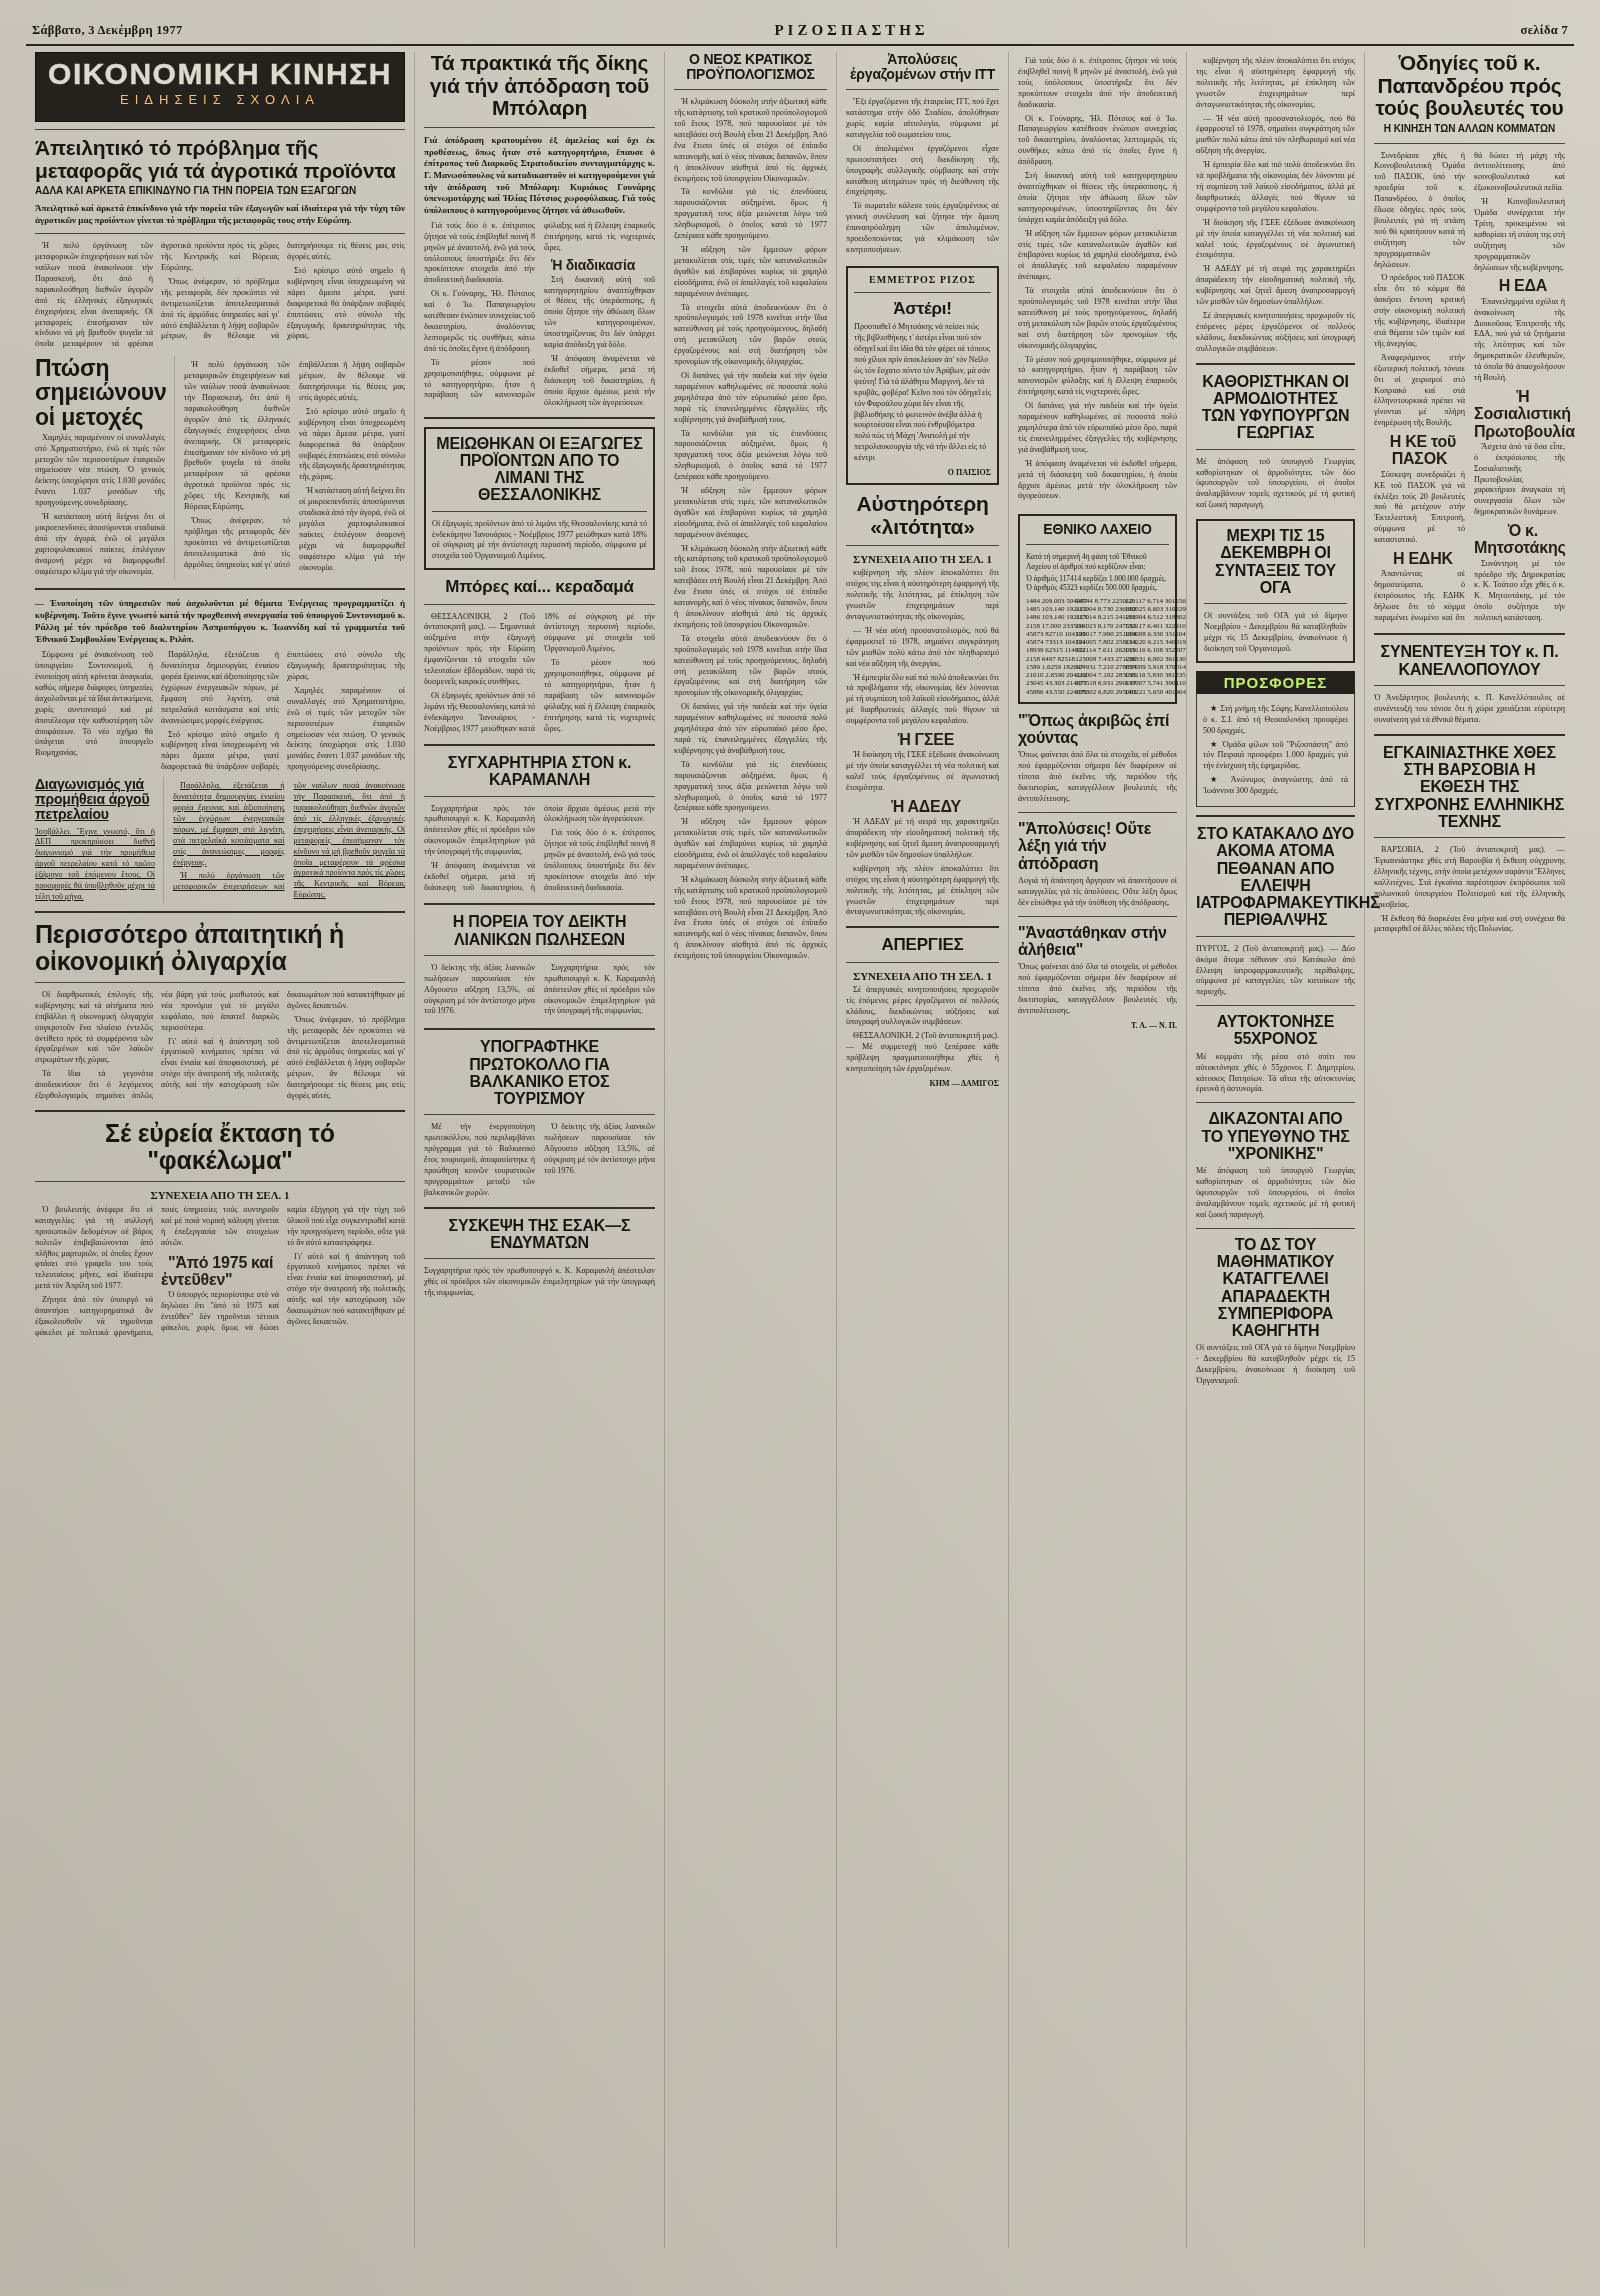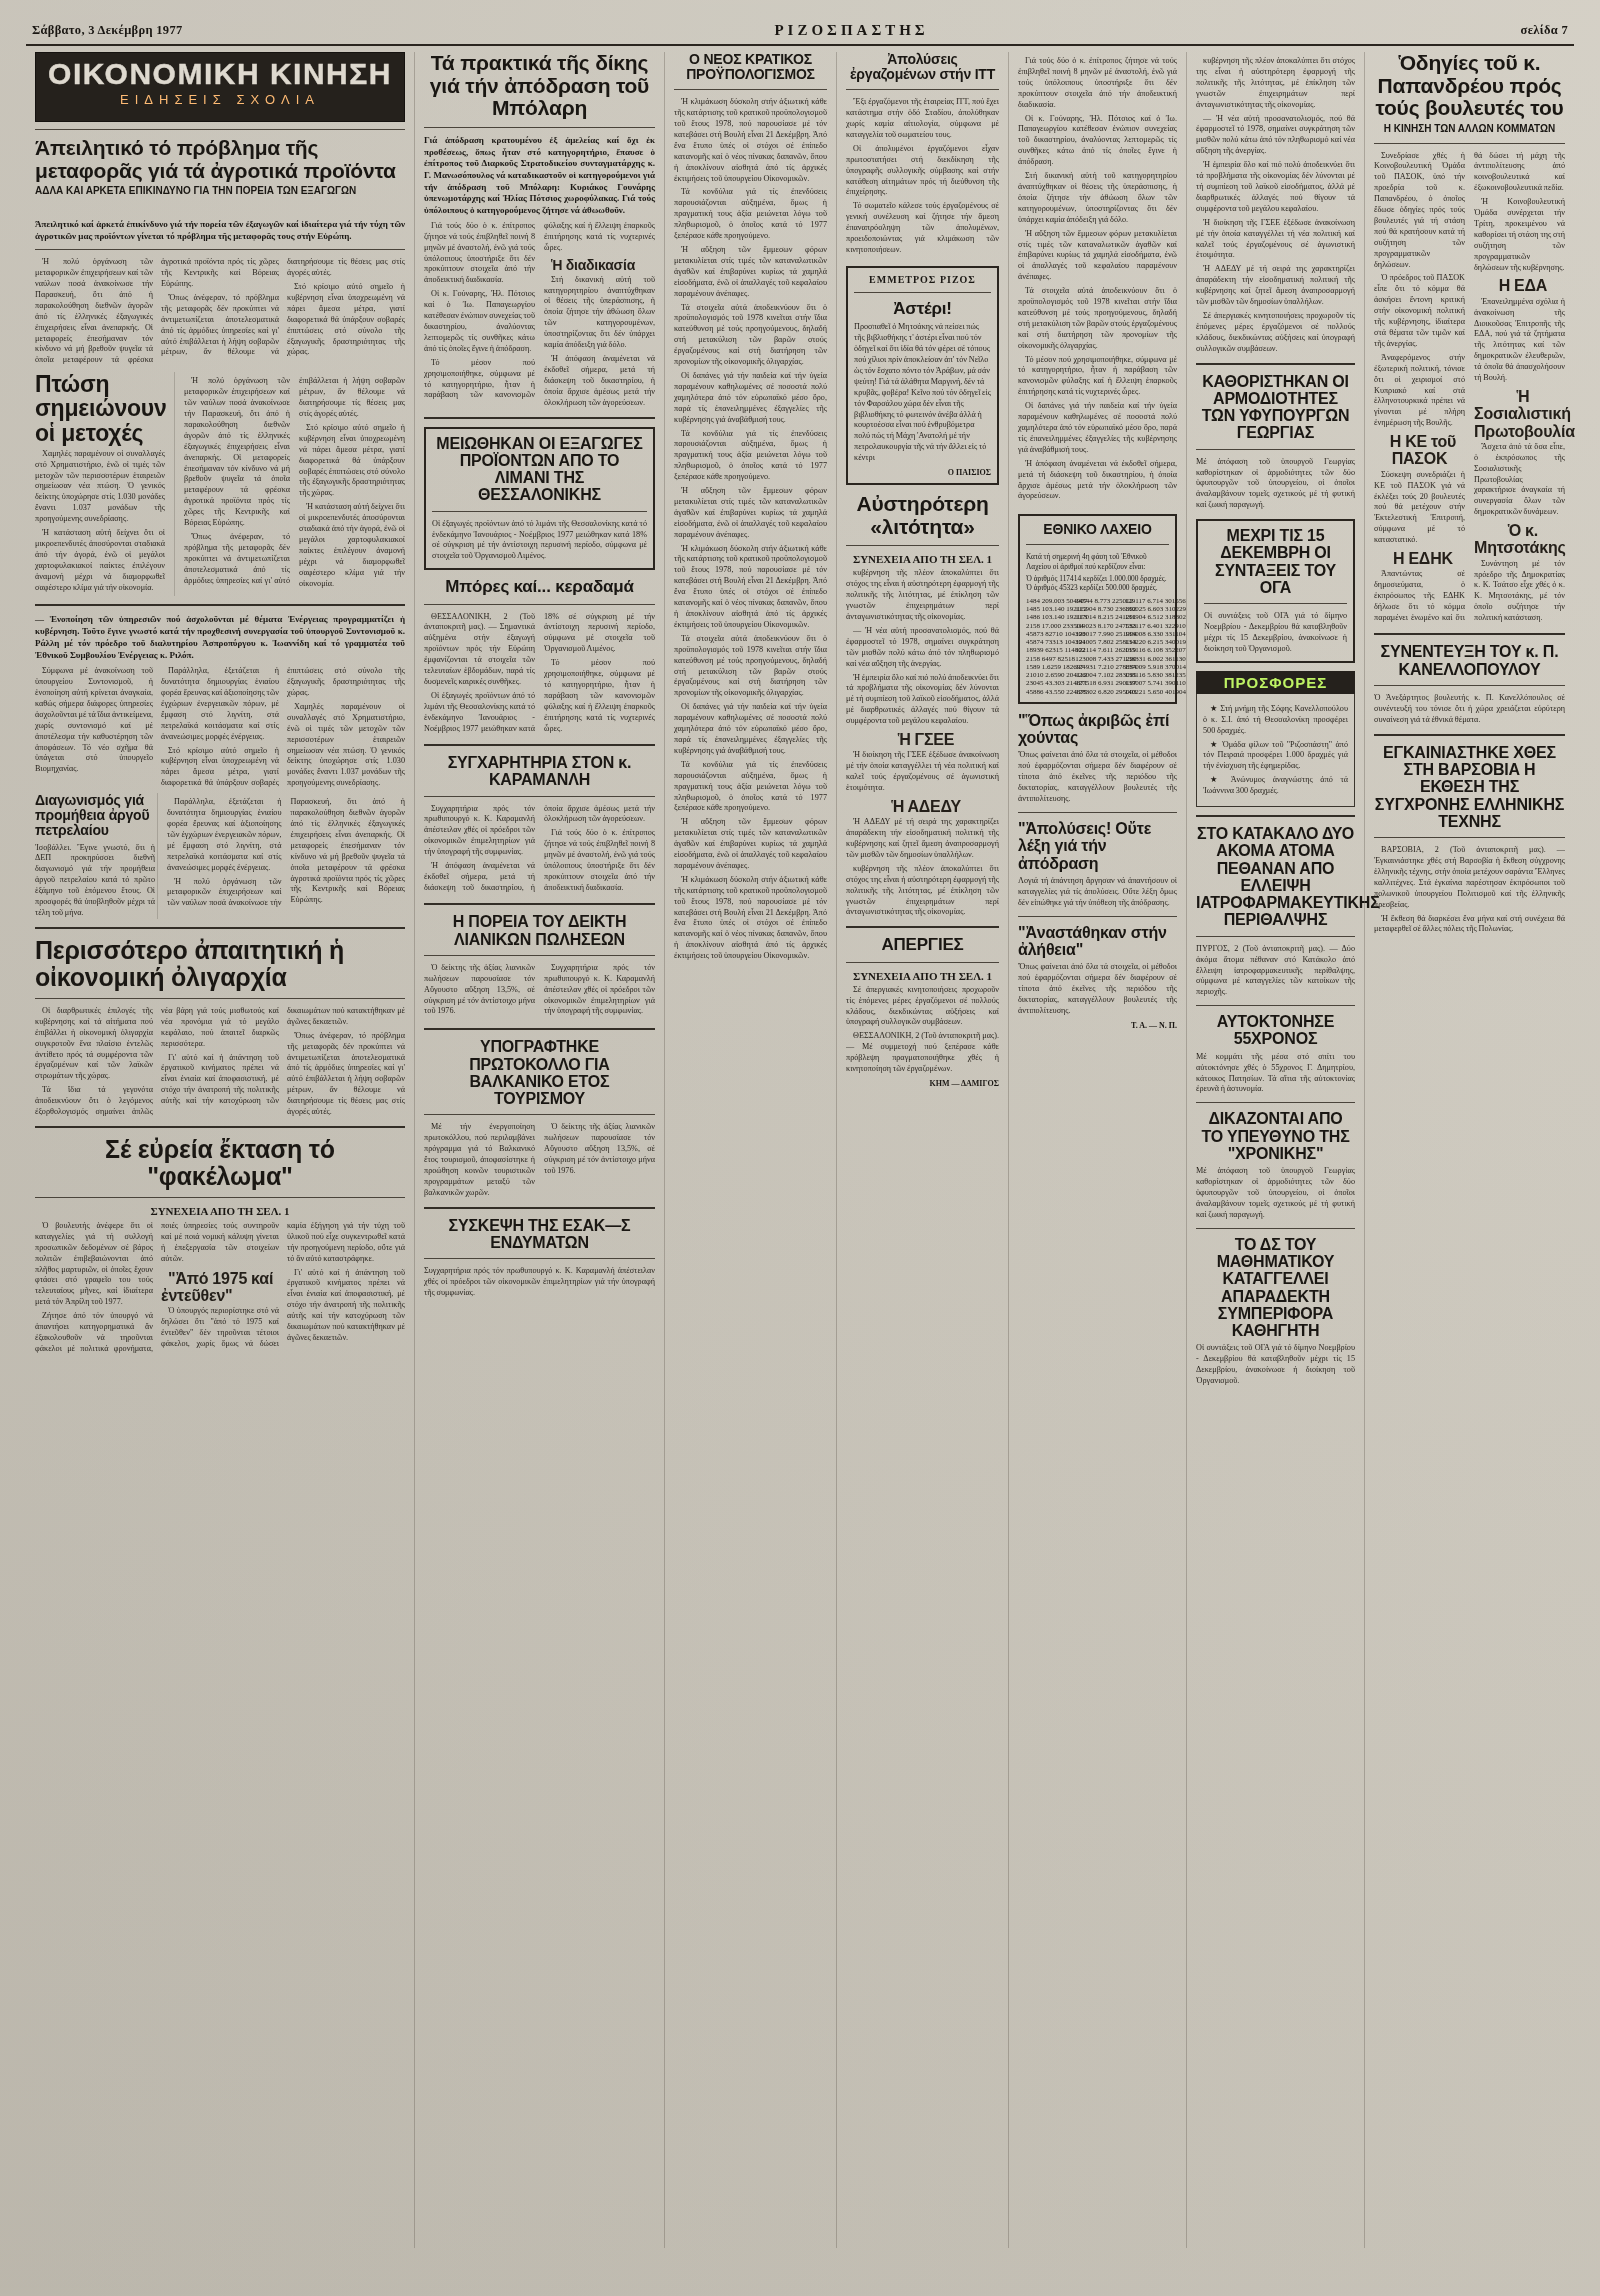--- a/index.html
+++ b/index.html
@@ -121,21 +121,21 @@
     <div class="col c1">
 
       <div class="banner">
         <div class="t1">ΟΙΚΟΝΟΜΙΚΗ ΚΙΝΗΣΗ</div>
         <div class="t2">ΕΙΔΗΣΕΙΣ ΣΧΟΛΙΑ</div>
       </div>
       <div class="hr"></div>
 
       <h1 class="hl lg left">Άπειλητικό τό πρόβλημα τῆς μεταφορᾶς γιά τά ἀγροτικά προϊόντα</h1>
       <div class="sub" style="text-align:left">ΑΔΛΑ ΚΑΙ ΑΡΚΕΤΑ ΕΠΙΚΙΝΔΥΝΟ ΓΙΑ ΤΗΝ ΠΟΡΕΙΑ ΤΩΝ ΕΞΑΓΩΓΩΝ</div>
-      <div class="lead" style="margin-top:21px">Άπειλητικό καί ἀρκετά ἐπικίνδυνο γιά τήν πορεία τῶν ἐξαγωγῶν καί ἰδιαίτερα γιά τήν τύχη τῶν ἀγροτικῶν μας προϊόντων γίνεται τό πρόβλημα τῆς μεταφορᾶς τους στήν Εὐρώπη.</div>
+      <div class="lead" style="margin-top:5px">Άπειλητικό καί ἀρκετά ἐπικίνδυνο γιά τήν πορεία τῶν ἐξαγωγῶν καί ἰδιαίτερα γιά τήν τύχη τῶν ἀγροτικῶν μας προϊόντων γίνεται τό πρόβλημα τῆς μεταφορᾶς τους στήν Εὐρώπη.</div>
       <div class="hr"></div>
 
       <div class="body three">
         <p>Ἡ πολύ ὀργάνωση τῶν μεταφορικῶν ἐπιχειρήσεων καί τῶν ναύλων ποσά ἀνακοίνωσε τήν Παρασκευή, ὅτι ἀπό ἡ παρακολούθηση διεθνῶν ἀγορῶν ἀπό τίς ἑλληνικές ἐξαγωγικές ἐπιχειρήσεις εἶναι ἀνεπαρκής. Οἱ μεταφορείς ἐπεσήμαναν τόν κίνδυνο νά μή βρεθοῦν ψυγεῖα τά ὁποῖα μεταφέρουν τά φρέσκα ἀγροτικά προϊόντα πρός τίς χῶρες τῆς Κεντρικῆς καί Βόρειας Εὐρώπης.</p>
         <p>Ὅπως ἀνέφεραν, τό πρόβλημα τῆς μεταφορᾶς δέν προκύπτει νά ἀντιμετωπίζεται ἀποτελεσματικά ἀπό τίς ἁρμόδιες ὑπηρεσίες καί γι' αὐτό ἐπιβάλλεται ἡ λήψη σοβαρῶν μέτρων, ἄν θέλουμε νά διατηρήσουμε τίς θέσεις μας στίς ἀγορές αὐτές.</p>
         <p>Στό κρίσιμο αὐτό σημεῖο ἡ κυβέρνηση εἶναι ὑποχρεωμένη νά πάρει ἄμεσα μέτρα, γιατί διαφορετικά θά ὑπάρξουν σοβαρές ἐπιπτώσεις στό σύνολο τῆς ἐξαγωγικῆς δραστηριότητας τῆς χώρας.</p>
       </div>
 
       <div style="display:flex; gap:9px; margin-top:6px;">
         <div style="width:130px;">
@@ -157,21 +157,21 @@
 
       <div class="hr hv"></div>
       <div class="lead" style="margin-top:5px">— Ἑνοποίηση τῶν ὑπηρεσιῶν πού ἀσχολοῦνται μέ θέματα Ἐνέργειας προγραμματίζει ἡ κυβέρνηση. Τοῦτο ἔγινε γνωστό κατά τήν προχθεσινή συνεργασία τοῦ ὑπουργοῦ Συντονισμοῦ κ. Ράλλη μέ τόν πρόεδρο τοῦ διαλυτηρίου Ἀσπροπύργου κ. Ἰωαννίδη καί τό γραμματέα τοῦ Ἐθνικοῦ Συμβουλίου Ἐνέργειας κ. Ριλόπ.</div>
       <div class="body three" style="margin-top:5px">
         <p>Σύμφωνα μέ ἀνακοίνωση τοῦ ὑπουργείου Συντονισμοῦ, ἡ ἑνοποίηση αὐτή κρίνεται ἀναγκαία, καθώς σήμερα διάφορες ὑπηρεσίες ἀσχολοῦνται μέ τά ἴδια ἀντικείμενα, χωρίς συντονισμό καί μέ ἀποτέλεσμα τήν καθυστέρηση τῶν ἀποφάσεων. Τό νέο σχῆμα θά ὑπάγεται στό ὑπουργεῖο Βιομηχανίας.</p>
         <p>Παράλληλα, ἐξετάζεται ἡ δυνατότητα δημιουργίας ἑνιαίου φορέα ἔρευνας καί ἀξιοποίησης τῶν ἐγχώριων ἐνεργειακῶν πόρων, μέ ἔμφαση στό λιγνίτη, στά πετρελαϊκά κοιτάσματα καί στίς ἀνανεώσιμες μορφές ἐνέργειας.</p>
         <p>Στό κρίσιμο αὐτό σημεῖο ἡ κυβέρνηση εἶναι ὑποχρεωμένη νά πάρει ἄμεσα μέτρα, γιατί διαφορετικά θά ὑπάρξουν σοβαρές ἐπιπτώσεις στό σύνολο τῆς ἐξαγωγικῆς δραστηριότητας τῆς χώρας.</p>
         <p>Χαμηλές παραμένουν οἱ συναλλαγές στό Χρηματιστήριο, ἐνῶ οἱ τιμές τῶν μετοχῶν τῶν περισσοτέρων ἑταιρειῶν σημείωσαν νέα πτώση. Ὁ γενικός δείκτης ὑποχώρησε στίς 1.030 μονάδες ἔναντι 1.037 μονάδων τῆς προηγούμενης συνεδρίασης.</p>
       </div>
 
-      <div style="display:flex;gap:2px;margin-top:4px;">
+      <div style="display:flex;gap:8px;margin-top:4px;text-decoration:underline;">
         <div style="width:120px">
           <div class="hl sm left">Διαγωνισμός γιά προμήθεια ἀργοῦ πετρελαίου</div>
           <div class="body">Ἰσοβάλλει. Ἔγινε γνωστό, ὅτι ἡ ΔΕΠ προκηρύσσει διεθνῆ διαγωνισμό γιά τήν προμήθεια ἀργοῦ πετρελαίου κατά τό πρῶτο ἑξάμηνο τοῦ ἑπόμενου ἔτους. Οἱ προσφορές θά ὑποβληθοῦν μέχρι τά τέλη τοῦ μήνα.</div>
         </div>
         <div style="flex:1;border-left:1px solid #6d665c55;padding-left:9px">
           <div class="body two">
             <p>Παράλληλα, ἐξετάζεται ἡ δυνατότητα δημιουργίας ἑνιαίου φορέα ἔρευνας καί ἀξιοποίησης τῶν ἐγχώριων ἐνεργειακῶν πόρων, μέ ἔμφαση στό λιγνίτη, στά πετρελαϊκά κοιτάσματα καί στίς ἀνανεώσιμες μορφές ἐνέργειας.</p>
             <p>Ἡ πολύ ὀργάνωση τῶν μεταφορικῶν ἐπιχειρήσεων καί τῶν ναύλων ποσά ἀνακοίνωσε τήν Παρασκευή, ὅτι ἀπό ἡ παρακολούθηση διεθνῶν ἀγορῶν ἀπό τίς ἑλληνικές ἐξαγωγικές ἐπιχειρήσεις εἶναι ἀνεπαρκής. Οἱ μεταφορείς ἐπεσήμαναν τόν κίνδυνο νά μή βρεθοῦν ψυγεῖα τά ὁποῖα μεταφέρουν τά φρέσκα ἀγροτικά προϊόντα πρός τίς χῶρες τῆς Κεντρικῆς καί Βόρειας Εὐρώπης.</p>
           </div>
         </div>

